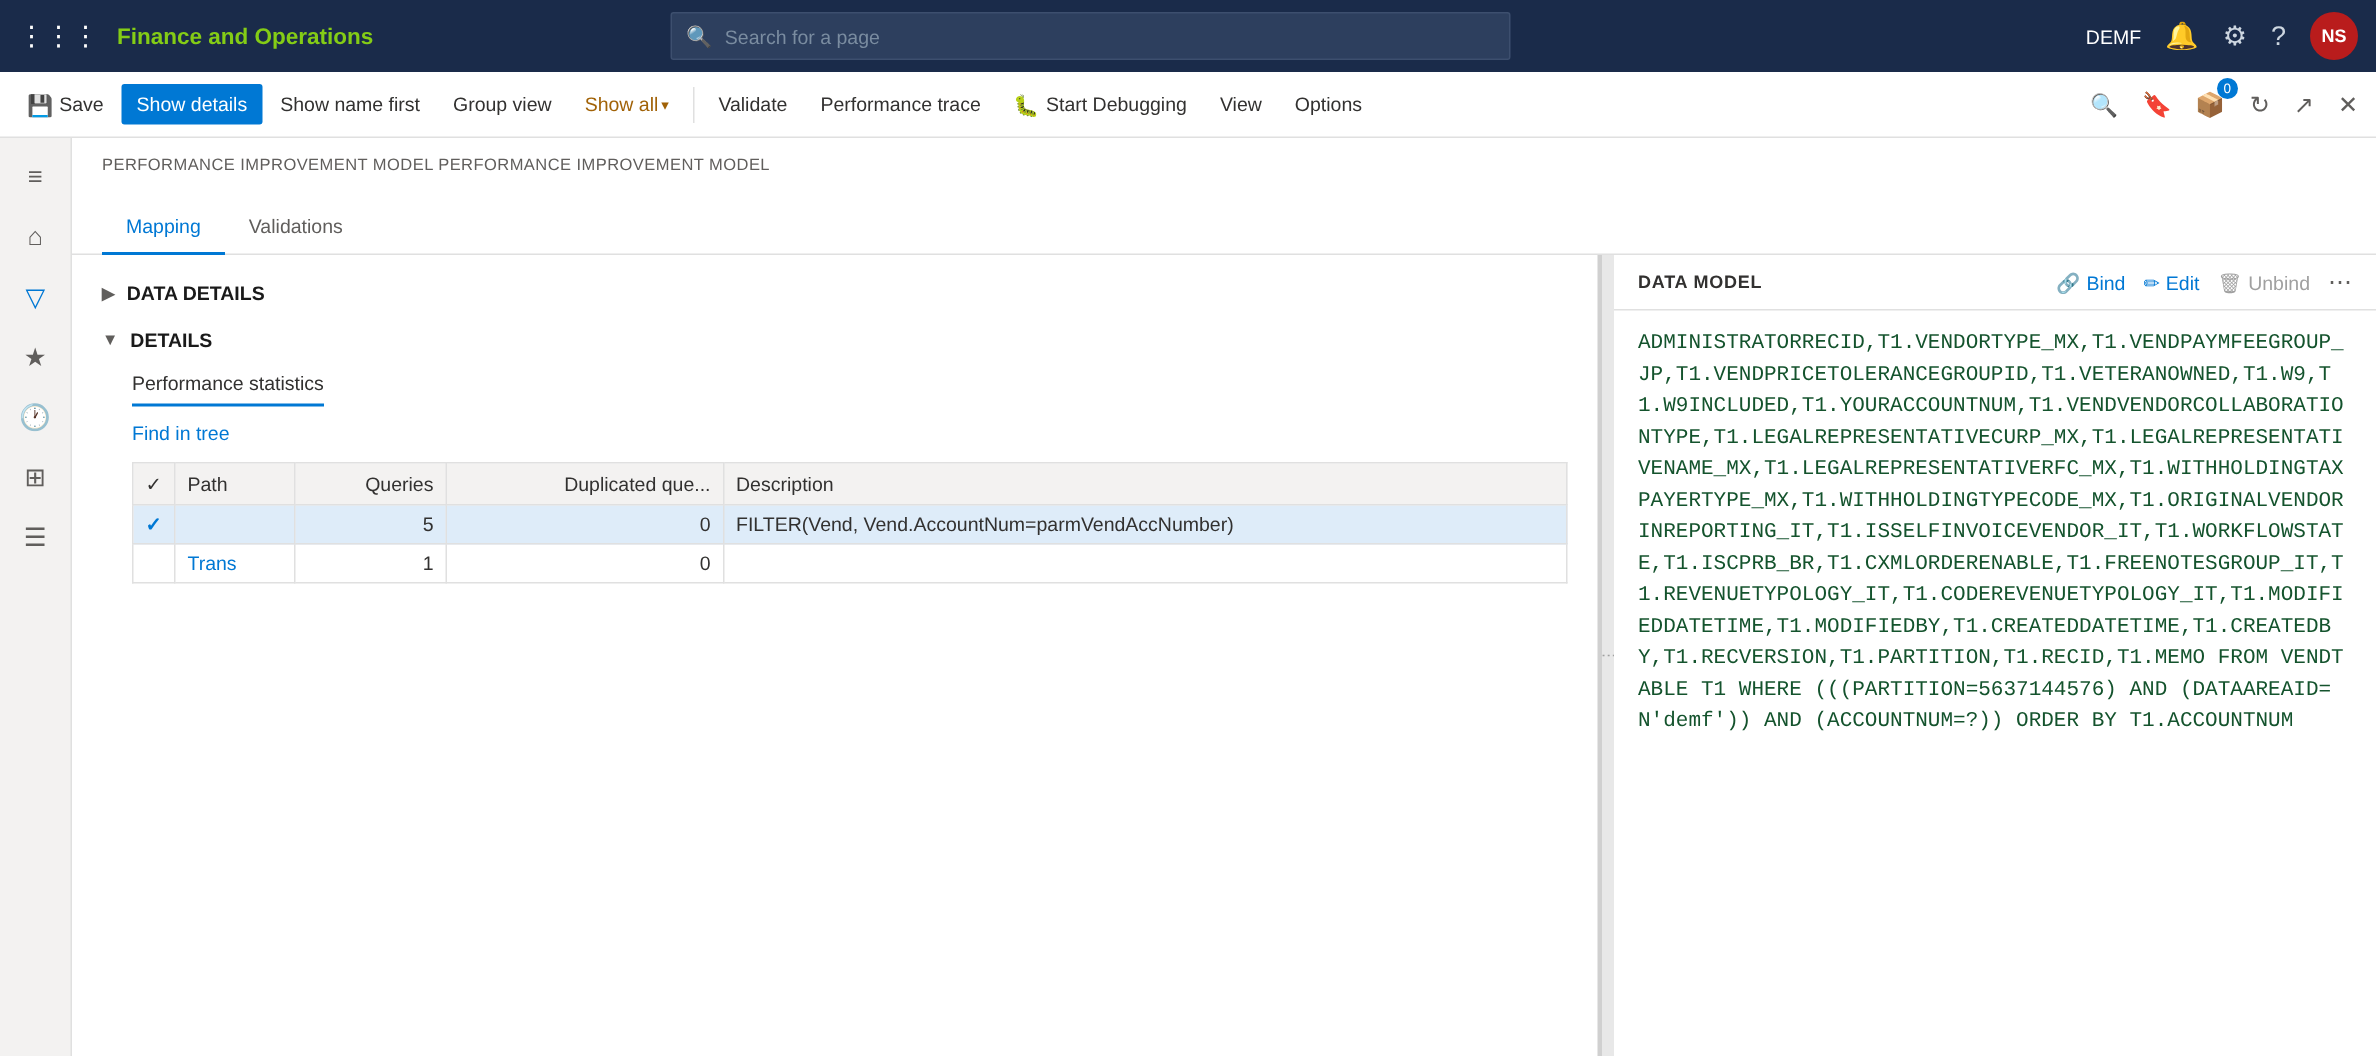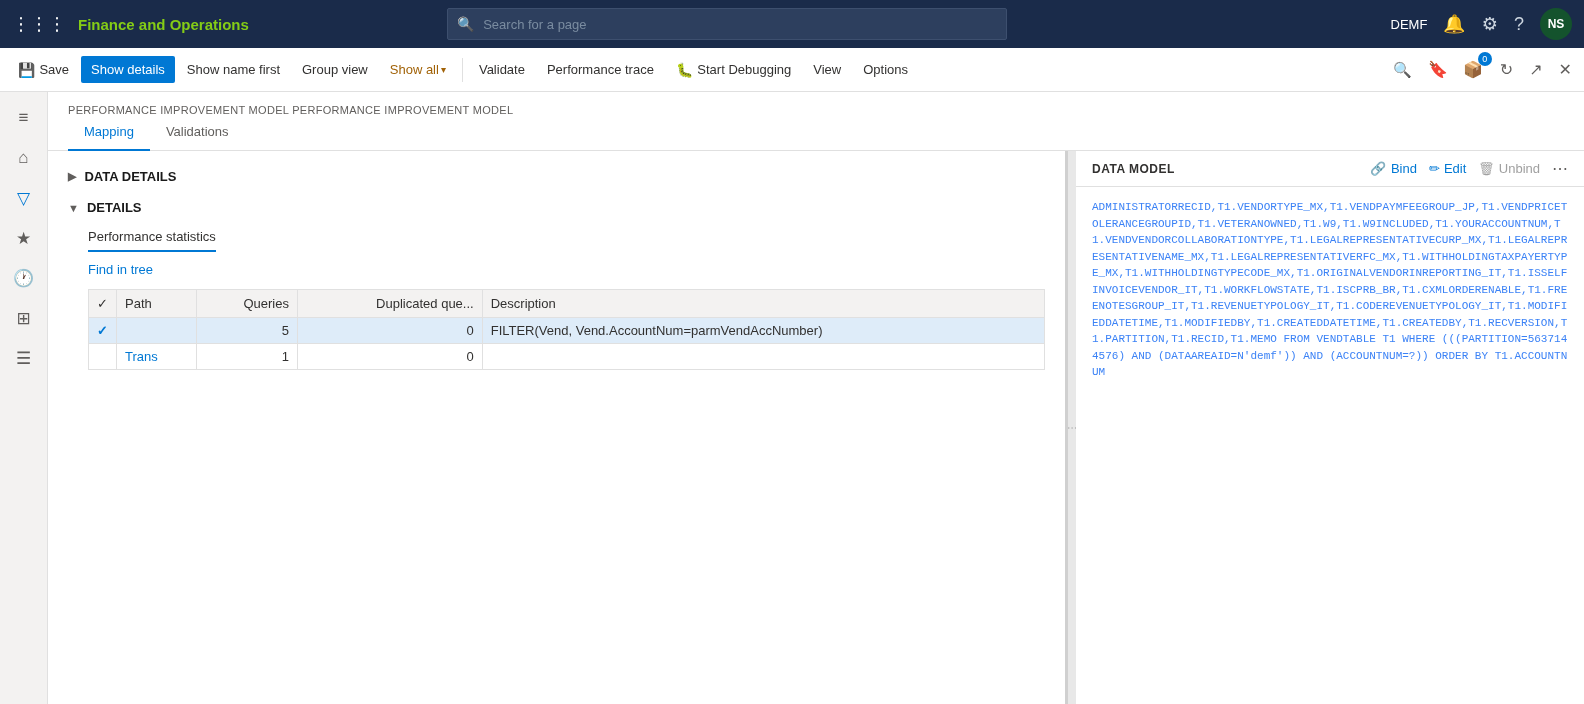--- a/index.html
+++ b/index.html
@@ -44,21 +44,21 @@
       display: flex;
       align-items: center;
       gap: 16px;
       margin-left: auto;
       color: white;
     }
     .top-nav-right .user-env { font-size: 13px; }
     .top-nav-right .icon-btn { font-size: 18px; cursor: pointer; color: #cdd6e0; }
     .avatar {
       width: 32px; height: 32px;
-      background: #14532d;
+      background: #b91c1c;
       border-radius: 50%;
       display: flex; align-items: center; justify-content: center;
       font-size: 12px; font-weight: 700; color: white;
     }
 
     
     .command-bar {
       background: white;
       height: 44px;
       display: flex;
@@ -132,21 +132,21 @@
     
     .page-header {
       padding: 12px 20px 0 20px;
       border-bottom: 1px solid #e0e0e0;
     }
     .breadcrumb {
       font-size: 11px;
       color: #605e5c;
       text-transform: uppercase;
       letter-spacing: 0.3px;
-      margin-bottom: 0;
+      margin-bottom: 19px;
     }
     .page-title {
       font-size: 22px;
       font-weight: 600;
       color: #1a1a1a;
       margin-bottom: 10px;
     }
     .tabs {
       display: flex;
       gap: 0;
@@ -269,23 +269,23 @@
     }
     .dm-action-btn.muted { color: #a0a0a0; }
     .dm-more { font-size: 16px; color: #605e5c; cursor: pointer; }
 
     .sql-content-area {
       flex: 1;
       overflow: hidden;
       position: relative;
     }
     .sql-text {
-      font-size: 11px;
+      font-size: 14px;
       font-family: 'Consolas', 'Courier New', monospace;
-      color: #3b82f6;
+      color: #14532d;
       line-height: 1.5;
       padding: 12px 16px;
       overflow-y: auto;
       height: 100%;
       word-break: break-all;
       white-space: pre-wrap;
     }
 
     
     .vert-divider {

